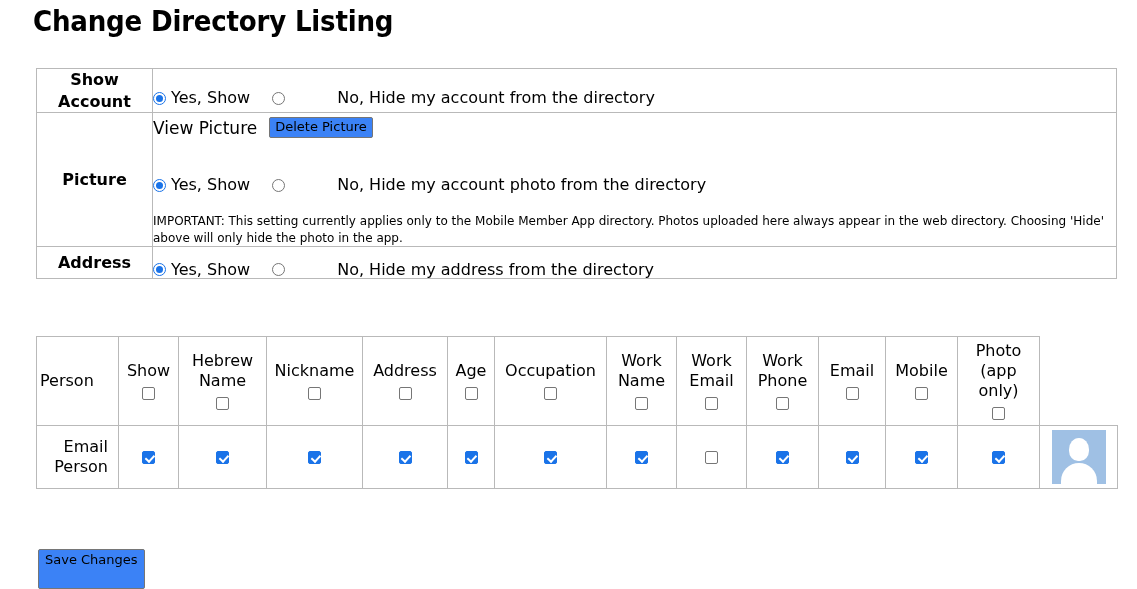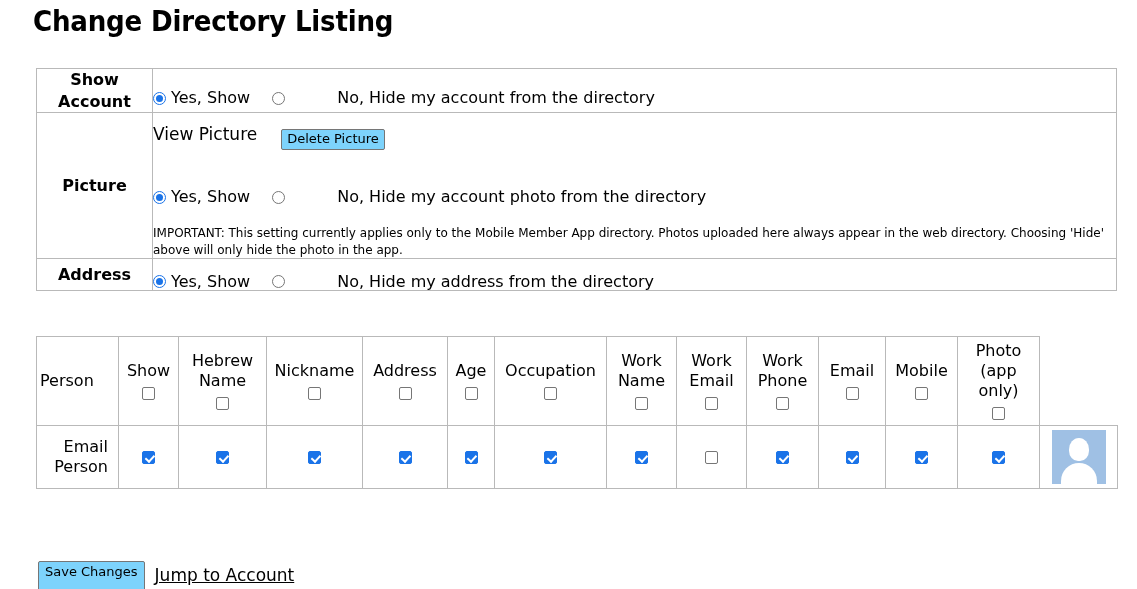--- a/index.html
+++ b/index.html
@@ -102,33 +102,32 @@
   }
   .radio-label { font-size: 16px; line-height: 1; }
 
   .picture-top {
     display: flex;
     align-items: center;
     padding: 4px 0 2px 0;
   }
   .view-picture {
     font-size: 17px;
-    margin-right: 24px;
+    margin-right: 12px;
   }
   .btn {
     font-family: "DejaVu Sans", "Liberation Sans", sans-serif;
     font-size: 13px;
     line-height: 1.1;
     padding: 2px 5px 3px 5px;
-    background: #7dd3fc;
+    background: #3b82f6;
     border: 1px solid #767676;
     border-radius: 2px;
     color: #000;
     cursor: default;
-    margin-top: 12px;
   }
   .picture-radios { padding: 22px 0 20px 0; }
   .important {
     font-size: 12px;
     line-height: 1.35;
     max-width: 960px;
     padding-right: 8px;
   }
 
   
@@ -398,16 +397,15 @@
             <span class="head"></span>
             <span class="body"></span>
           </span>
         </td>
       </tr>
     </tbody>
   </table>
 
   <div class="footer">
     <button class="btn">Save Changes</button>
-    <a class="jump-link">Jump to Account</a>
   </div>
 
 </div>
 
 </body></html>

